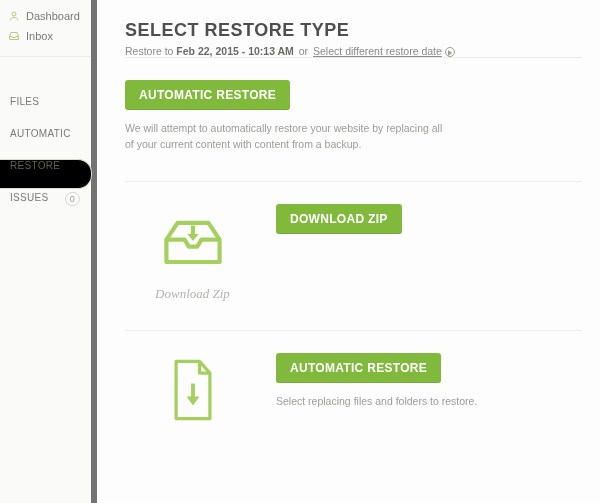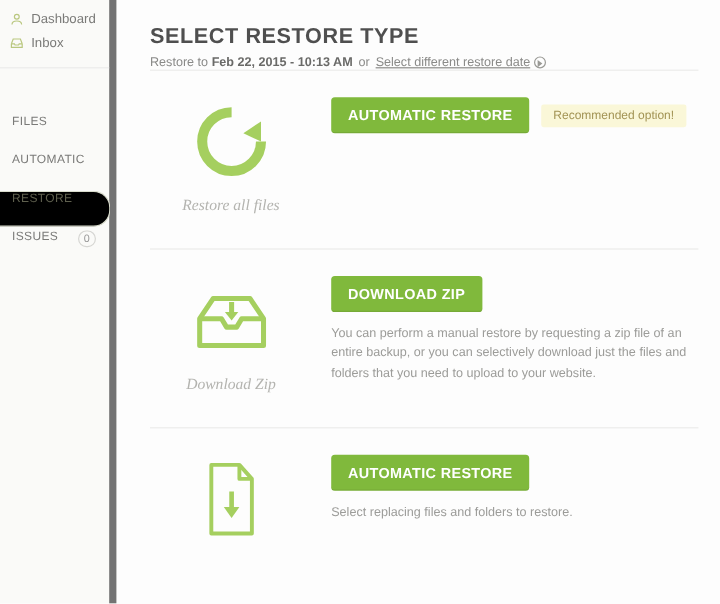--- a/index.html
+++ b/index.html
@@ -195,50 +195,42 @@
   </div>
 </div>
 
 <div class="main">
   <h1 class="title">SELECT RESTORE TYPE</h1>
   <div class="subtitle">
     <span>Restore to </span><b>Feb 22, 2015 - 10:13 AM</b><span class="or"> or </span><span class="select-diff">Select different restore date</span><span class="arrow-circ"></span>
   </div>
 
   <div class="row">
-    <div class="illus">
-      <svg viewBox="0 0 100 100">
-        <path d="M50 15 A35 35 0 1 0 85 50" fill="none" stroke="#a5cf5f" stroke-width="12" stroke-linecap="butt"></path>
-        <polygon points="85,50 85,26 64,40" fill="#a5cf5f"></polygon>
-      </svg>
-      <div class="caption">Restore all files</div>
-    </div>
     <div class="content">
       <div class="btn-line">
         <span class="btn">AUTOMATIC RESTORE</span>
-        <span class="rec">Recommended option!</span>
       </div>
+      <div class="desc">We will attempt to automatically restore your website by replacing all of your current content with content from a backup.</div>
     </div>
   </div>
 
   <div class="row">
     <div class="illus">
       <svg viewBox="0 0 100 100">
         <path d="M12 48 L28 24 L72 24 L88 48 L88 80 L12 80 Z" fill="none" stroke="#a5cf5f" stroke-width="6" stroke-linejoin="round"></path>
         <path d="M12 48 L38 48 L44 58 L56 58 L62 48 L88 48" fill="none" stroke="#a5cf5f" stroke-width="6" stroke-linejoin="round"></path>
         <line x1="50" y1="28" x2="50" y2="44" stroke="#a5cf5f" stroke-width="6"></line>
         <polygon points="42,40 58,40 50,50" fill="#a5cf5f"></polygon>
       </svg>
       <div class="caption">Download Zip</div>
     </div>
     <div class="content">
       <div class="btn-line">
         <span class="btn">DOWNLOAD ZIP</span>
       </div>
-      <div class="desc">You can perform a manual restore by requesting a zip file of an entire backup, or you can selectively download just the files and folders that you need to upload to your website.</div>
     </div>
   </div>
 
   <div class="row">
     <div class="illus">
       <svg viewBox="0 0 80 100">
         <path d="M14 6 L50 6 L66 24 L66 94 L14 94 Z" fill="none" stroke="#a5cf5f" stroke-width="5" stroke-linejoin="round"></path>
         <path d="M50 6 L50 24 L66 24" fill="none" stroke="#a5cf5f" stroke-width="5" stroke-linejoin="round"></path>
         <line x1="40" y1="40" x2="40" y2="64" stroke="#a5cf5f" stroke-width="6"></line>
         <polygon points="30,60 50,60 40,74" fill="#a5cf5f"></polygon>

